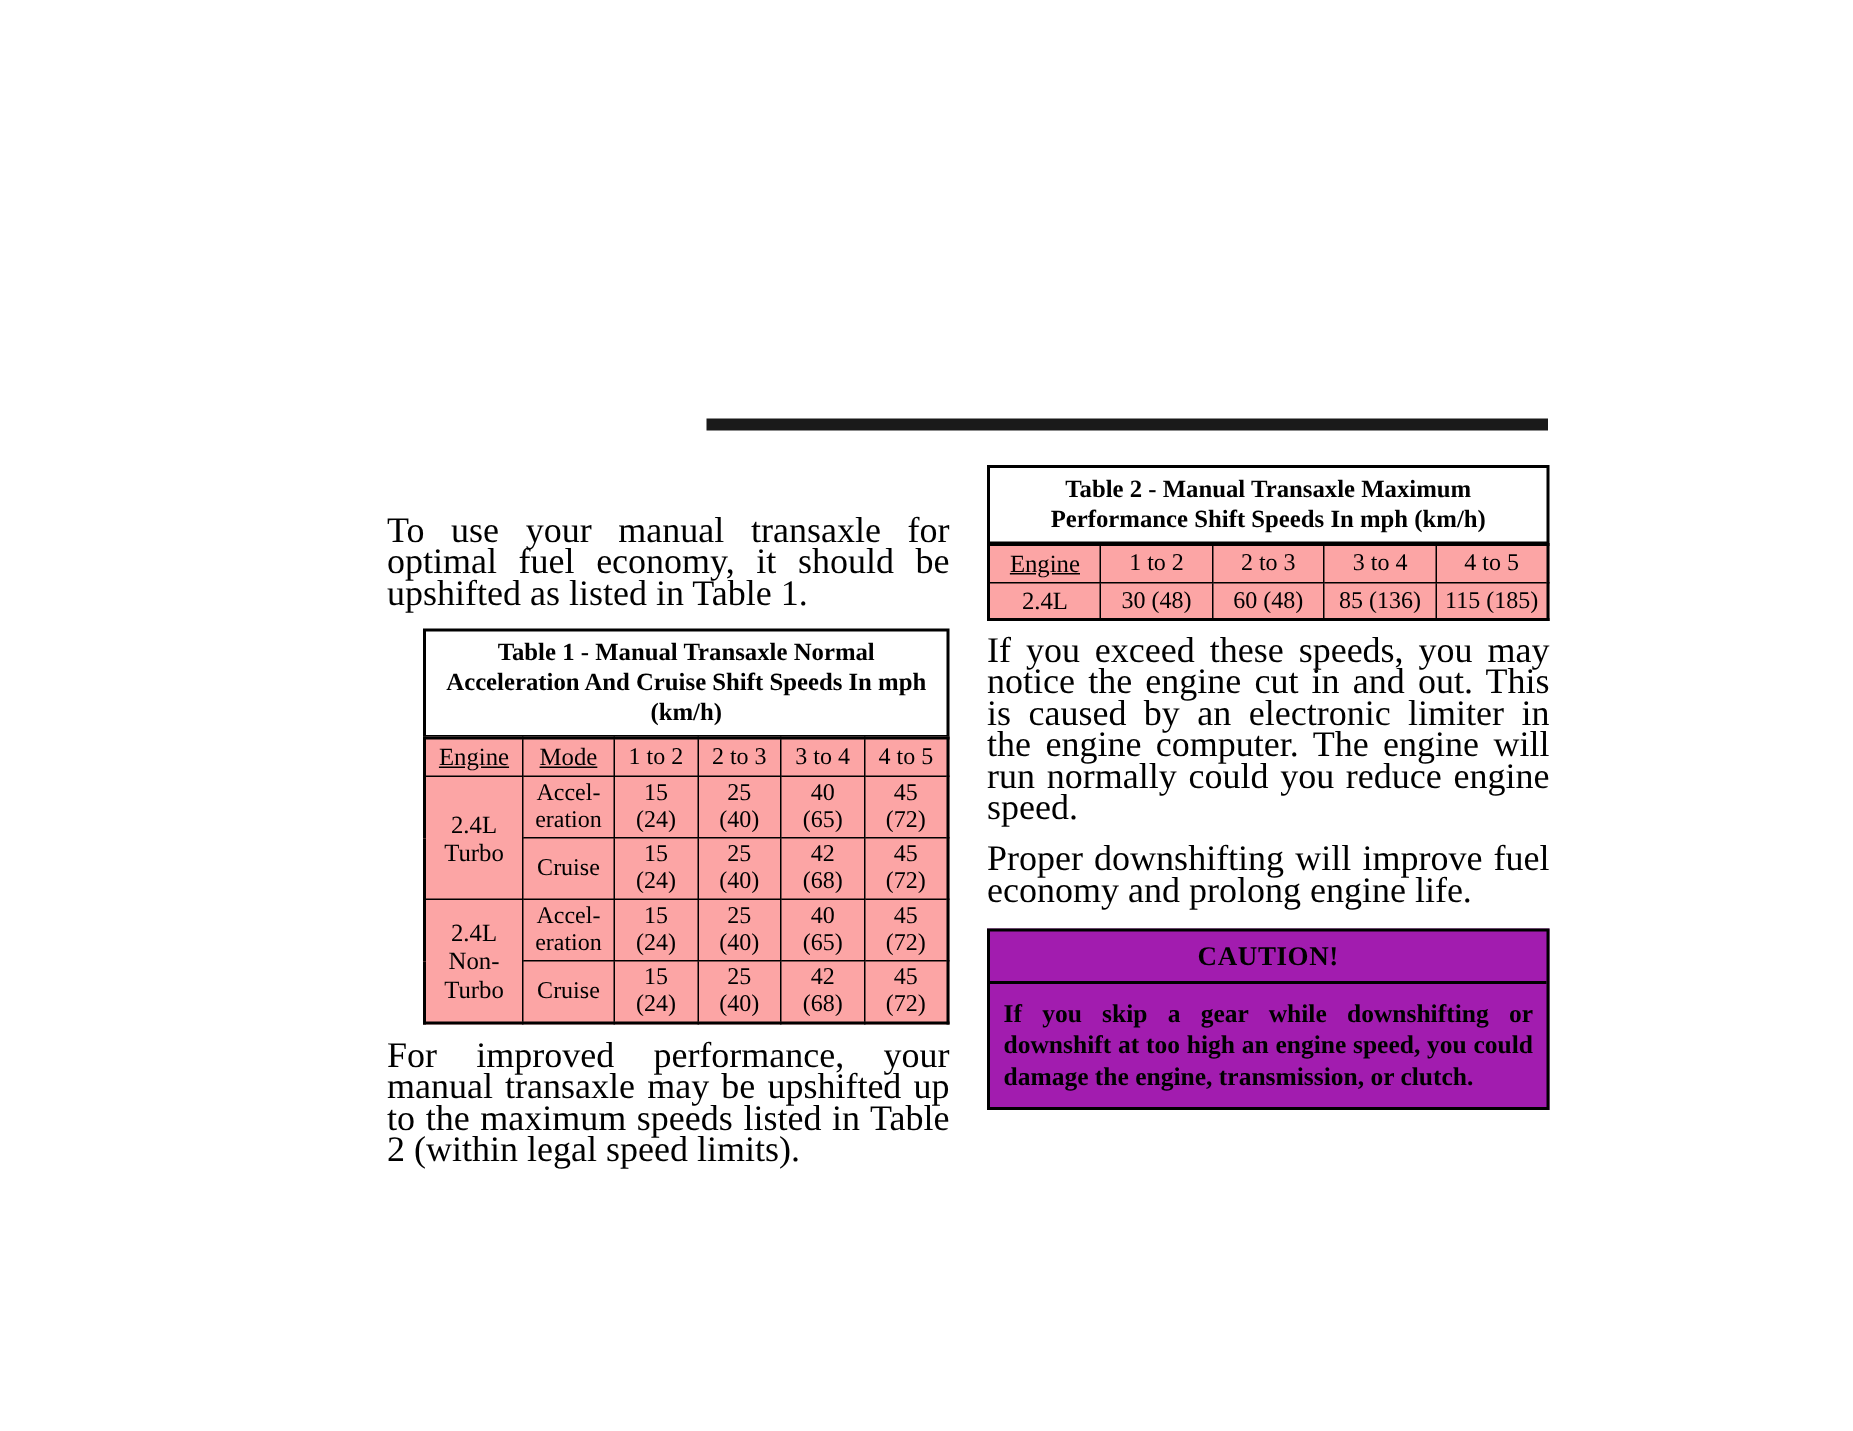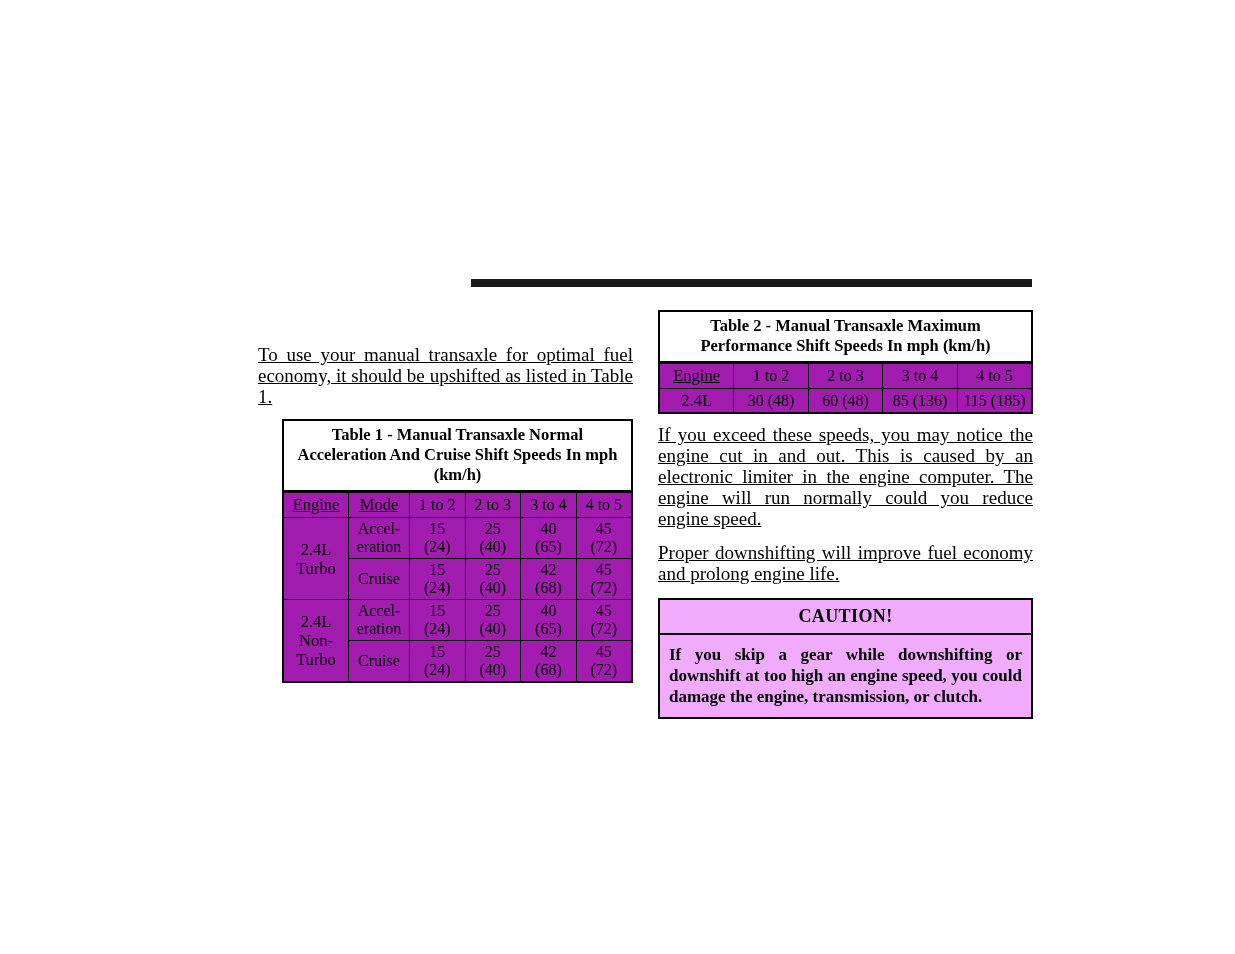--- a/index.html
+++ b/index.html
@@ -38,34 +38,33 @@
     width: 375px;
   }
   .col-right {
     position: absolute;
     left: 658px;
     top: 310px;
     width: 375px;
   }
   p.body {
     margin: 0 0 0 0;
-    font-size: 19px;
+    font-size: 24px;
     line-height: 21px;
     text-align: justify;
     text-justify: inter-word;
-    text-decoration: underline;
   }
   p.body + p.body { margin-top: 13px; }
 
   table.doc {
     border-collapse: collapse;
     width: 100%;
     border: 2px solid #000;
     font-size: 16px;
-    background: #a21caf;
+    background: #fca5a5;
   }
   table.doc td, table.doc th {
     border: 1px solid #000;
     padding: 2px 4px;
     text-align: center;
     vertical-align: middle;
     font-weight: normal;
   }
   table.doc caption {
     caption-side: top;
@@ -102,21 +101,21 @@
   table.t1tbl col.c-d      { width: 61px; }
 
   
   table.t2tbl col.c-engine { width: 75px; }
   table.t2tbl col.c-d      { width: 75px; }
 
   
   .caution {
     border: 2px solid #000;
     margin-top: 14px;
-    background: #f0abfc;
+    background: #a21caf;
   }
   .caution-title {
     text-align: center;
     font-weight: bold;
     font-size: 18px;
     padding: 6px 0 6px 0;
     border-bottom: 2px solid #000;
     letter-spacing: 0.4px;
   }
   .caution-body {
@@ -187,20 +186,21 @@
             <td class="mode">Cruise</td>
             <td>15 (24)</td>
             <td>25 (40)</td>
             <td>42 (68)</td>
             <td>45 (72)</td>
           </tr>
         </tbody>
       </table>
     </div>
 
+    <p class="body">For improved performance, your manual transaxle may be upshifted up to the maximum speeds listed in Table 2 (within legal speed limits).</p>
   </div>
 
   <div class="col-right">
 
     <div class="tbl-wrap t2">
       <table class="doc t2tbl">
         <colgroup>
           <col class="c-engine">
             <col class="c-d">
             <col class="c-d">

